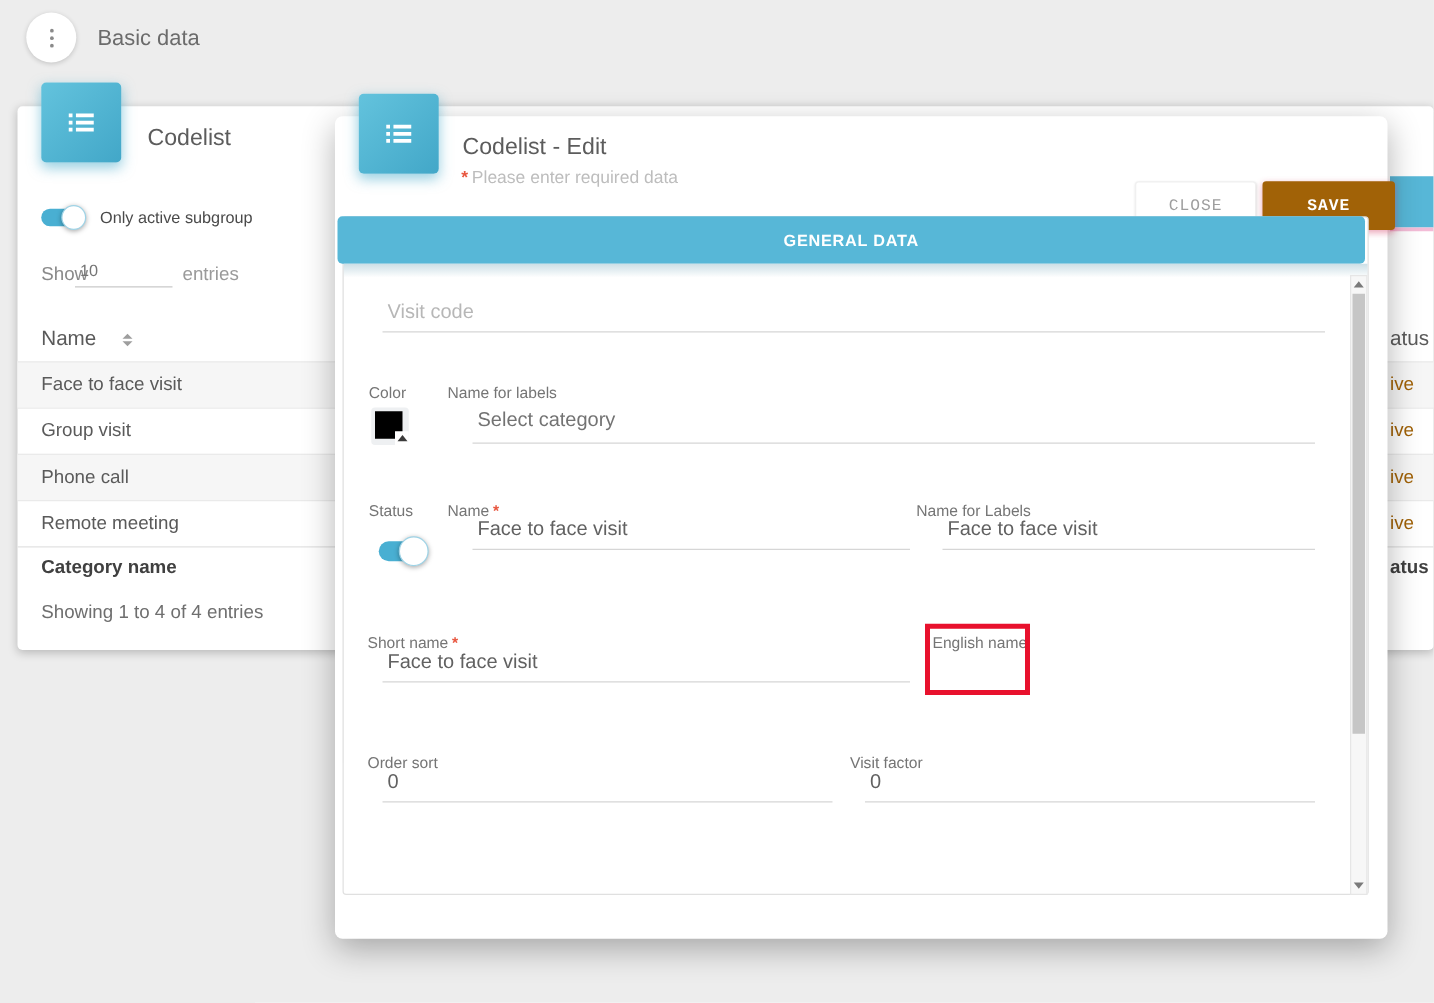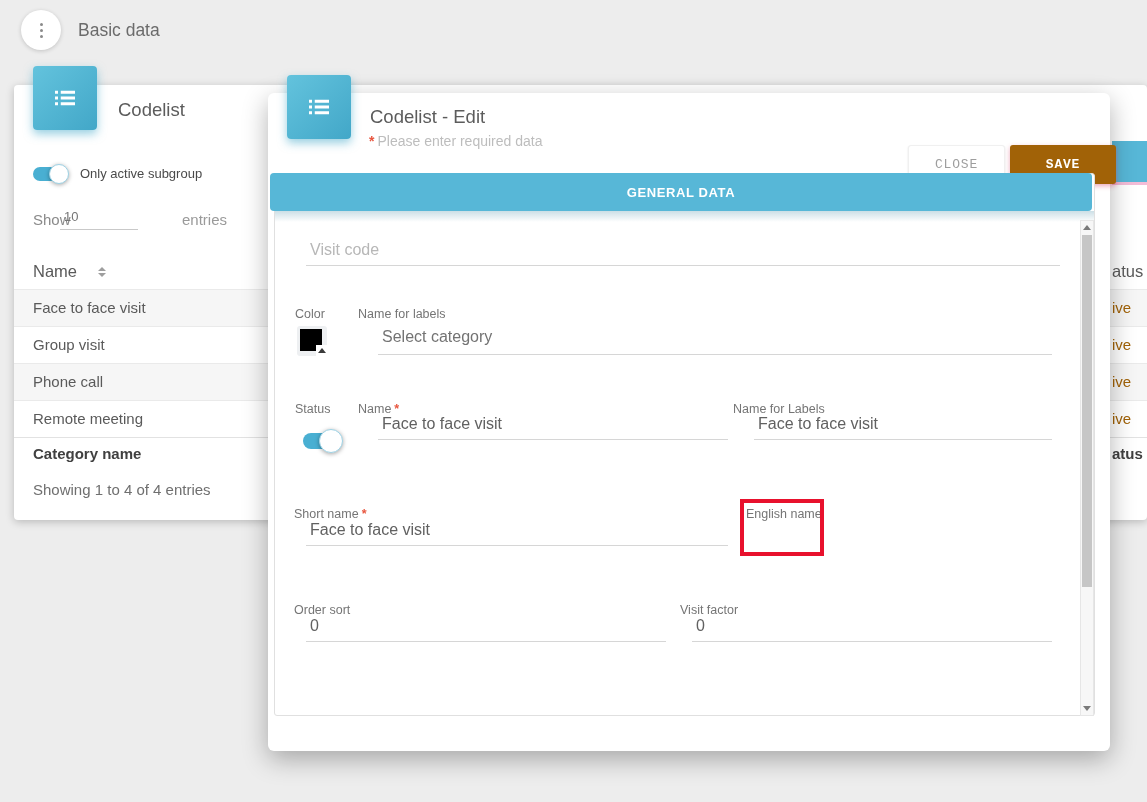--- a/index.html
+++ b/index.html
@@ -28,21 +28,21 @@
   .toggle .knob { position:absolute; background:#fff; border-radius:50%;
     box-shadow:0 1px 4px rgba(0,0,0,.35); border:1px solid #9ed3e6; }
   .tgl-left { left:19px; top:82px; width:34px; height:14px; }
   .tgl-left .knob { width:20px; height:20px; left:16px; top:-3px; }
   .tgl-left-label { position:absolute; left:66px; top:81px; font-size:13px; color:#4a4a4a; }
 
   .show-label { position:absolute; left:19px; top:126px; font-size:15px; color:#8a8a8a; }
   .show-input { position:absolute; left:46px; top:121px; width:78px; height:24px; border:none;
     border-bottom:1px solid #c9c9c9; background:transparent; font-family:inherit; font-size:13px;
     color:#757575; padding:0 0 2px 4px; outline:none; }
-  .entries-label { position:absolute; left:132px; top:126px; font-size:15px; color:#9a9a9a;margin-left:36px; }
+  .entries-label { position:absolute; left:132px; top:126px; font-size:15px; color:#9a9a9a; }
 
   .name-header { position:absolute; left:19px; top:177px; font-size:16.5px; color:#5a5a5a; cursor:pointer; }
   .sort-icon { position:absolute; left:84px; top:182px; display:flex; flex-direction:column; gap:2px; }
   .sort-icon .up { width:0; height:0; border-left:4px solid transparent; border-right:4px solid transparent;
     border-bottom:4px solid #9e9e9e; }
   .sort-icon .down { width:0; height:0; border-left:4px solid transparent; border-right:4px solid transparent;
     border-top:4px solid #9e9e9e; }
   .status-header-frag { position:absolute; left:1098px; top:177px; font-size:16.5px; color:#5a5a5a; }
 
   .trow { position:absolute; left:0; width:100%; height:37px; border-top:1px solid #eaeaea; cursor:pointer; }

